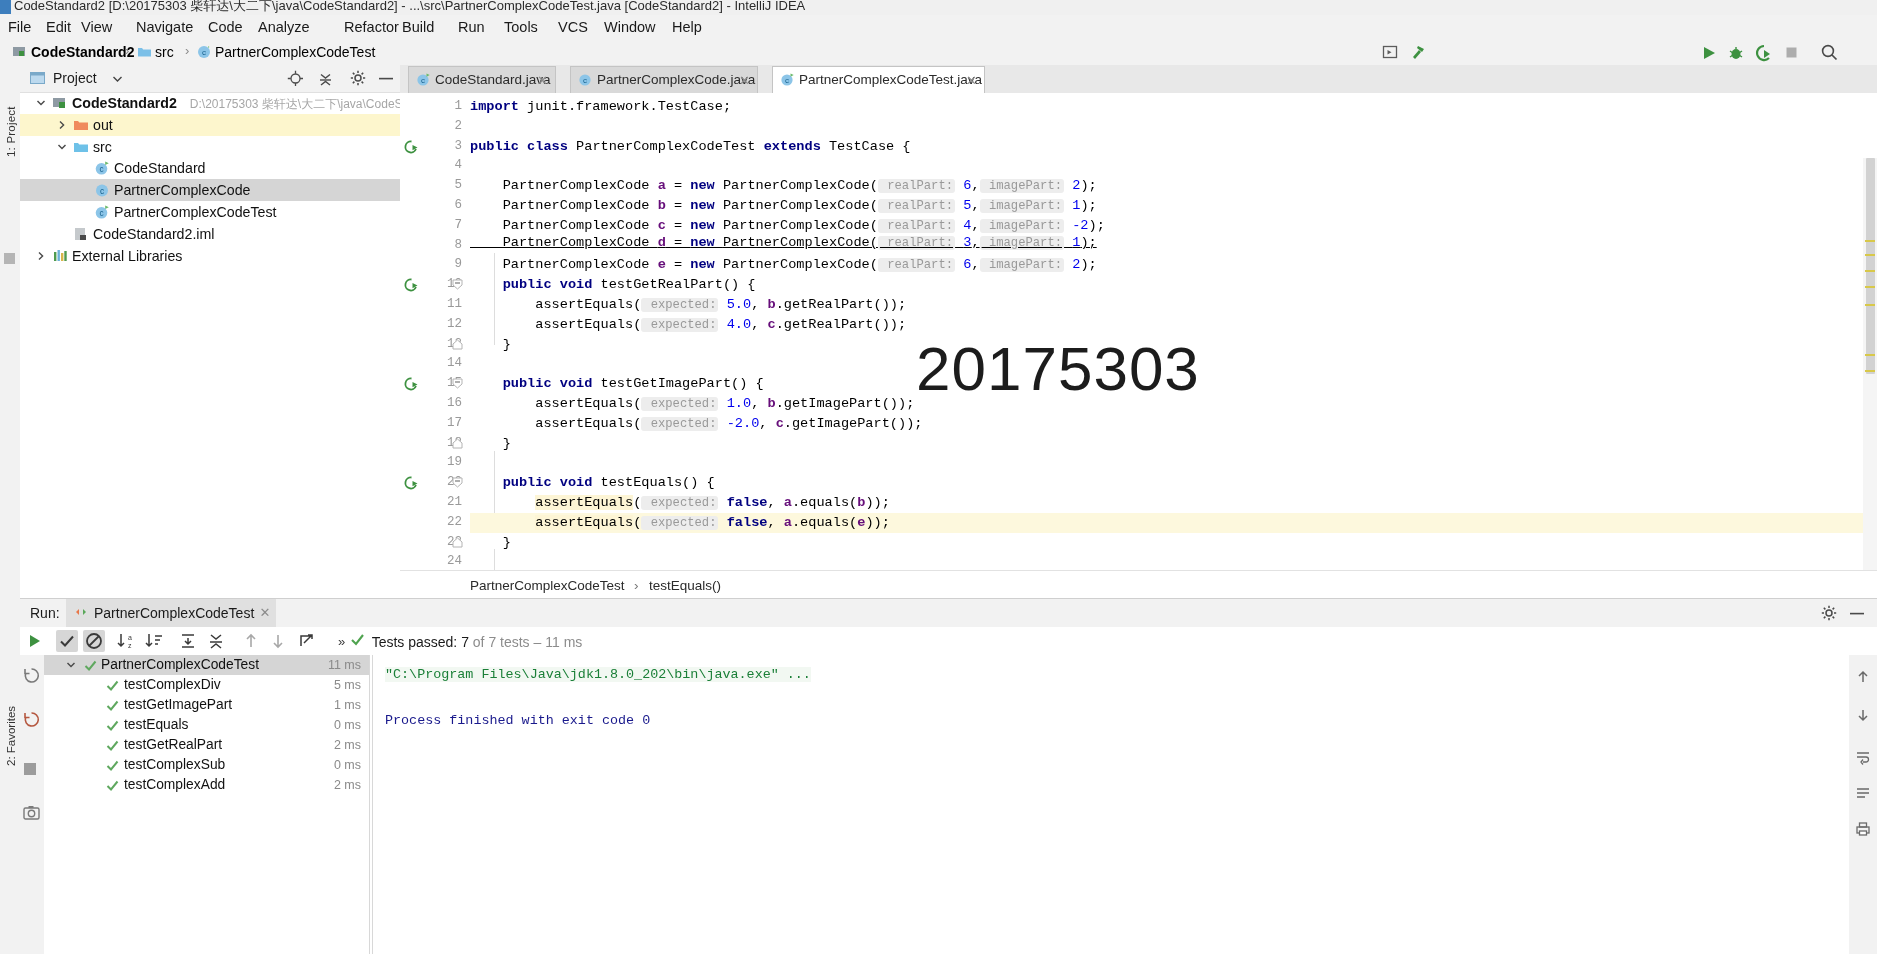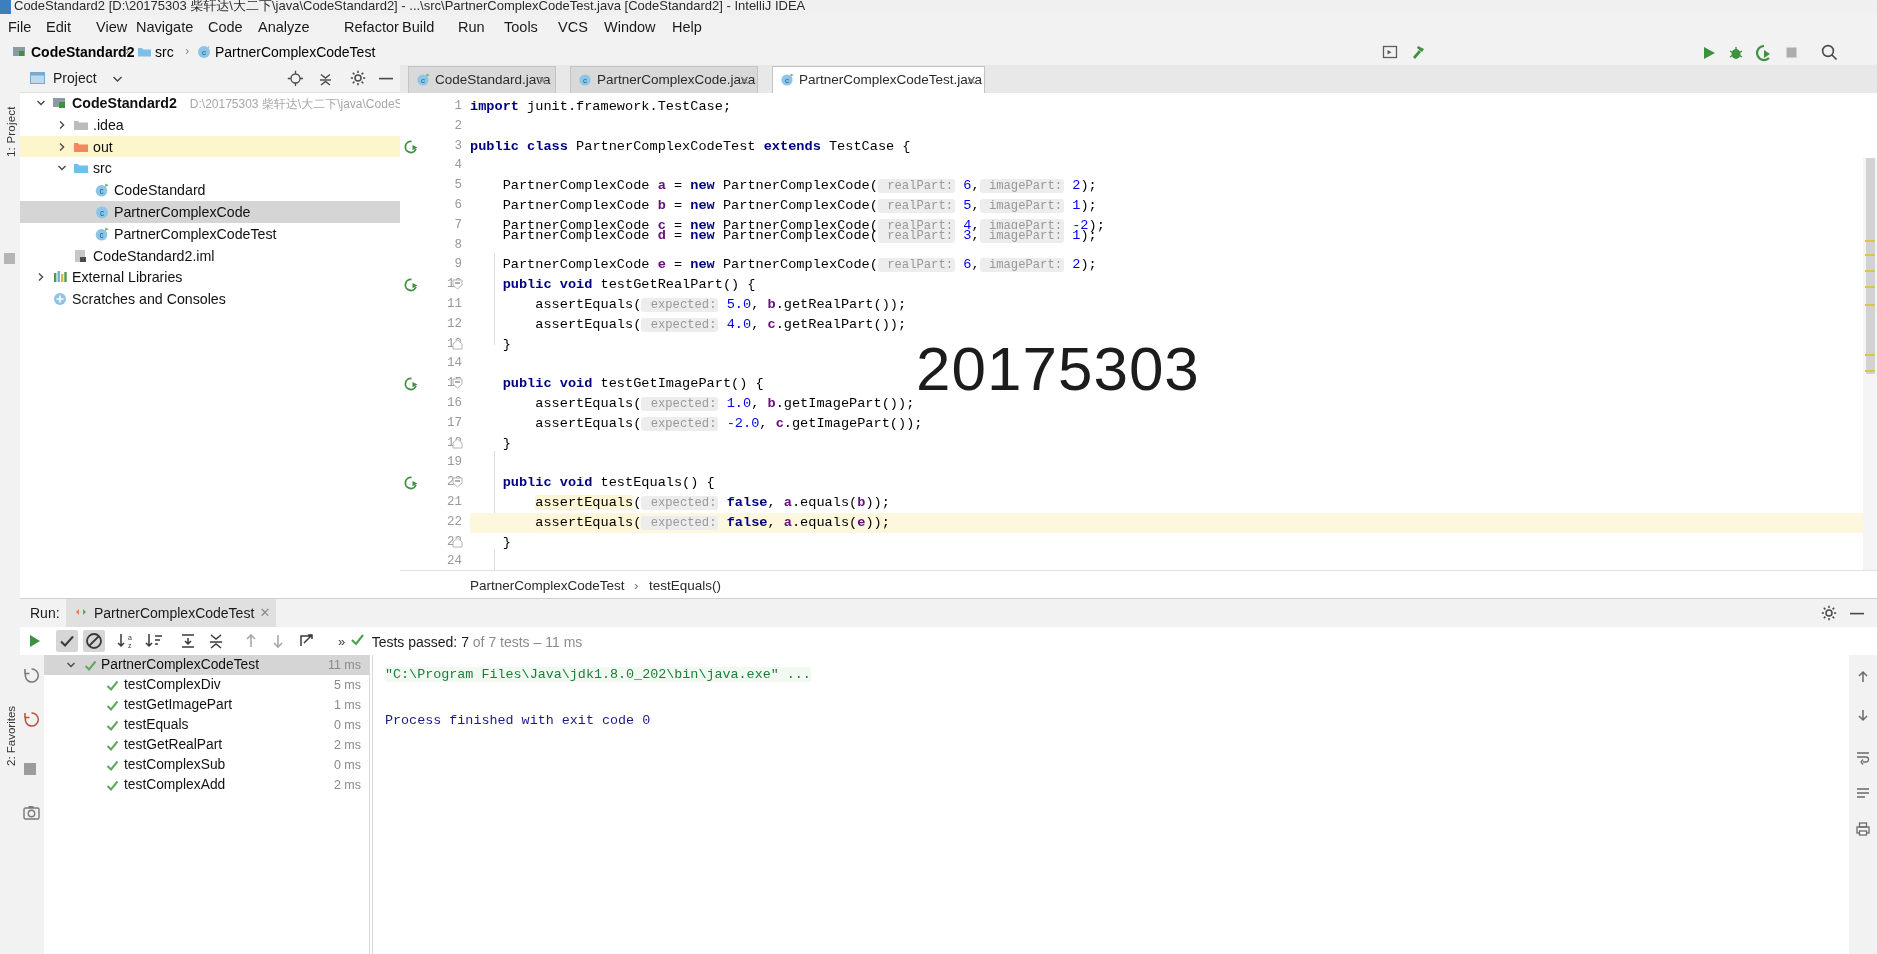--- a/index.html
+++ b/index.html
@@ -210,21 +210,21 @@
 <div class="app">
 
   <div class="titlebar">
     <div class="winicon"></div>
     <div class="tt">CodeStandard2 [D:\20175303 柴轩达\大二下\java\CodeStandard2] - ...\src\PartnerComplexCodeTest.java [CodeStandard2] - IntelliJ IDEA</div>
   </div>
 
   <div class="menubar">
     <div class="menuitem" style="left:2px">File</div>
     <div class="menuitem" style="left:40px">Edit</div>
-    <div class="menuitem" style="left:90px">View</div>
+    <div class="menuitem" style="left:75px">View</div>
     <div class="menuitem" style="left:130px">Navigate</div>
     <div class="menuitem" style="left:202px">Code</div>
     <div class="menuitem" style="left:252px">Analyze</div>
     <div class="menuitem" style="left:338px">Refactor</div>
     <div class="menuitem" style="left:396px">Build</div>
     <div class="menuitem" style="left:452px">Run</div>
     <div class="menuitem" style="left:498px">Tools</div>
     <div class="menuitem" style="left:552px">VCS</div>
     <div class="menuitem" style="left:598px">Window</div>
     <div class="menuitem" style="left:666px">Help</div>
@@ -368,33 +368,20 @@
           </span>
           <span style="position: absolute; top: 3px; left: 32px;">
             <svg width="16" height="16" viewBox="0 0 16 16">
               <rect x="1" y="3" width="12" height="9" fill="#8e9aa3"></rect>
               <rect x="7" y="7" width="6" height="6" fill="#3d9140"></rect>
             </svg>
           </span>
           <span class="tlabel b" style="left: 52px;">CodeStandard2</span>
           <span class="tpath" style="left: 169.8px;">D:\20175303 柴轩达\大二下\java\CodeSta</span>
         </div>
-        <div class="trow">
-          <span class="arrow" style="left: 37px;">
-            <svg width="10" height="10" viewBox="0 0 10 10">
-              <path d="M3 1.5 L6.6 5 L3 8.5" fill="none" stroke="#4a4a4a" stroke-width="1.4"></path>
-            </svg>
-          </span>
-          <span style="position: absolute; top: 3px; left: 53px;">
-            <svg width="16" height="16" viewBox="0 0 16 16">
-              <path d="M1 4 h4 l1.3 1.6 H15 v7.4 H1 Z" fill="#b9bcbf"></path>
-            </svg>
-          </span>
-          <span class="tlabel" style="left: 73px;">.idea</span>
-        </div>
         <div class="trow hl">
           <span class="arrow" style="left: 37px;">
             <svg width="10" height="10" viewBox="0 0 10 10">
               <path d="M3 1.5 L6.6 5 L3 8.5" fill="none" stroke="#4a4a4a" stroke-width="1.4"></path>
             </svg>
           </span>
           <span style="position: absolute; top: 3px; left: 53px;">
             <svg width="16" height="16" viewBox="0 0 16 16">
               <path d="M1 4 h4 l1.3 1.6 H15 v7.4 H1 Z" fill="#f08a5d"></path>
             </svg>
@@ -460,29 +447,20 @@
           </span>
           <span style="position: absolute; top: 3px; left: 32px;">
             <svg width="16" height="16" viewBox="0 0 16 16">
               <rect x="2" y="4" width="2.4" height="9" fill="#4f9b4f"></rect>
               <rect x="5.5" y="2" width="2.4" height="11" fill="#6ab1d8"></rect>
               <rect x="9" y="5" width="2.4" height="8" fill="#d8b64a"></rect>
               <rect x="12.3" y="3" width="2.4" height="10" fill="#4f9b4f"></rect>
             </svg>
           </span>
           <span class="tlabel" style="left: 52px;">External Libraries</span>
-        </div>
-        <div class="trow">
-          <span style="position: absolute; top: 3px; left: 32px;">
-            <svg width="16" height="16" viewBox="0 0 16 16">
-              <circle cx="8" cy="8" r="6" fill="#8cc5e8"></circle>
-              <path d="M4.5 8 h7 M8 4.5 v7" stroke="#fff" stroke-width="1.6"></path>
-            </svg>
-          </span>
-          <span class="tlabel" style="left: 52px;">Scratches and Consoles</span>
         </div>
       </div>
   </div>
 
   <div class="editorwrap">
 
     <div class="tabbar">
       <div class="etab" style="left:8px;width:146px">
         <span class="navicon" style="left:7px;top:5px">
           <svg width="15" height="15" viewBox="0 0 15 15">
@@ -612,21 +590,21 @@
       <div class="guideline" style="left:24px;top:358px;height:72px"></div>
       <div class="guideline" style="left:24px;top:456px;height:72px"></div>
       <div id="code-lines">
           <div class="cline" style="top: 4px; left: 0px;"><span class="k">import </span><span>junit.framework.TestCase;</span></div>
           <div class="cline" style="top: 23.8px; left: 0px;"></div>
           <div class="cline" style="top: 43.6px; left: 0px;"><span class="k">public class </span><span>PartnerComplexCodeTest </span><span class="k">extends </span><span>TestCase {</span></div>
           <div class="cline" style="top: 63.4px; left: 0px;"></div>
           <div class="cline" style="top: 83.2px; left: 0px;"><span>    PartnerComplexCode </span><span class="vfield">a</span><span> = </span><span class="k">new </span><span>PartnerComplexCode(</span><span class="hint"> realPart:</span><span> </span><span class="num">6</span><span>,</span><span class="hint"> imagePart:</span><span> </span><span class="num">2</span><span>);</span></div>
           <div class="cline" style="top: 103px; left: 0px;"><span>    PartnerComplexCode </span><span class="vfield">b</span><span> = </span><span class="k">new </span><span>PartnerComplexCode(</span><span class="hint"> realPart:</span><span> </span><span class="num">5</span><span>,</span><span class="hint"> imagePart:</span><span> </span><span class="num">1</span><span>);</span></div>
           <div class="cline" style="top: 122.8px; left: 0px;"><span>    PartnerComplexCode </span><span class="vfield">c</span><span> = </span><span class="k">new </span><span>PartnerComplexCode(</span><span class="hint"> realPart:</span><span> </span><span class="num">4</span><span>,</span><span class="hint"> imagePart:</span><span> </span><span class="num">-2</span><span>);</span></div>
-          <div class="cline" style="top: 133px; left: 0px;"><span>    PartnerComplexCode </span><span class="vfield">d</span><span> = </span><span class="k">new </span><span>PartnerComplexCode(</span><span class="hint"> realPart:</span><span> </span><span class="num">3</span><span>,</span><span class="hint"> imagePart:</span><span> </span><span class="num">1</span><span>);</span></div>
+          <div class="cline" style="top: 140px; left: 0px; text-decoration: underline;"><span>    PartnerComplexCode </span><span class="vfield">d</span><span> = </span><span class="k">new </span><span>PartnerComplexCode(</span><span class="hint"> realPart:</span><span> </span><span class="num">3</span><span>,</span><span class="hint"> imagePart:</span><span> </span><span class="num">1</span><span>);</span></div>
           <div class="cline" style="top: 162.4px; left: 0px;"><span>    PartnerComplexCode </span><span class="vfield">e</span><span> = </span><span class="k">new </span><span>PartnerComplexCode(</span><span class="hint"> realPart:</span><span> </span><span class="num">6</span><span>,</span><span class="hint"> imagePart:</span><span> </span><span class="num">2</span><span>);</span></div>
           <div class="cline" style="top: 182.2px; left: 0px;"><span class="k">    public void </span><span>testGetRealPart() {</span></div>
           <div class="cline" style="top: 202px; left: 0px;"><span>        </span><span class="ital">assertEquals</span><span>(</span><span class="hint"> expected:</span><span> </span><span class="num">5.0</span><span>, </span><span class="vfield">b</span><span>.getRealPart());</span></div>
           <div class="cline" style="top: 221.8px; left: 0px;"><span>        </span><span class="ital">assertEquals</span><span>(</span><span class="hint"> expected:</span><span> </span><span class="num">4.0</span><span>, </span><span class="vfield">c</span><span>.getRealPart());</span></div>
           <div class="cline" style="top: 241.6px; left: 0px;"><span>    }</span></div>
           <div class="cline" style="top: 261.4px; left: 0px;"></div>
           <div class="cline" style="top: 281.2px; left: 0px;"><span class="k">    public void </span><span>testGetImagePart() {</span></div>
           <div class="cline" style="top: 301px; left: 0px;"><span>        </span><span class="ital">assertEquals</span><span>(</span><span class="hint"> expected:</span><span> </span><span class="num">1.0</span><span>, </span><span class="vfield">b</span><span>.getImagePart());</span></div>
           <div class="cline" style="top: 320.8px; left: 0px;"><span>        </span><span class="ital">assertEquals</span><span>(</span><span class="hint"> expected:</span><span> </span><span class="num">-2.0</span><span>, </span><span class="vfield">c</span><span>.getImagePart());</span></div>
           <div class="cline" style="top: 340.6px; left: 0px;"><span>    }</span></div>

